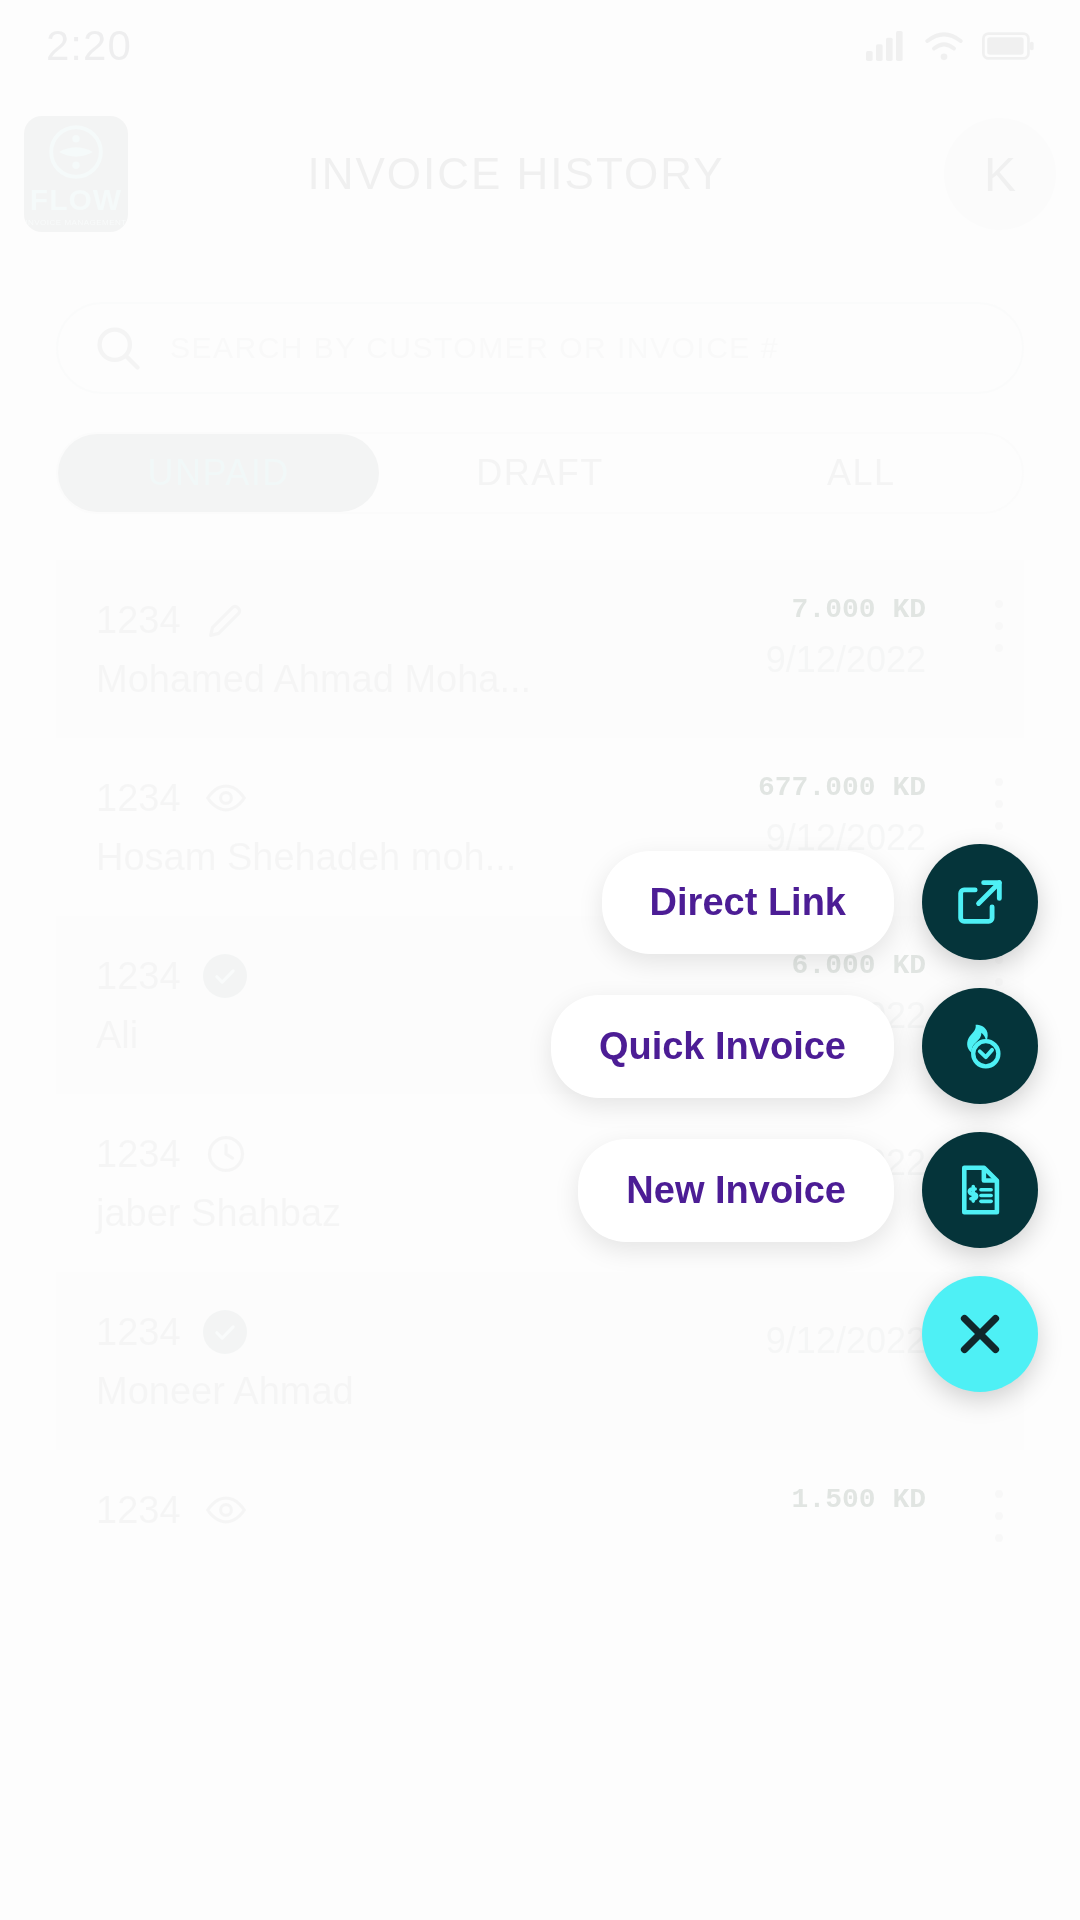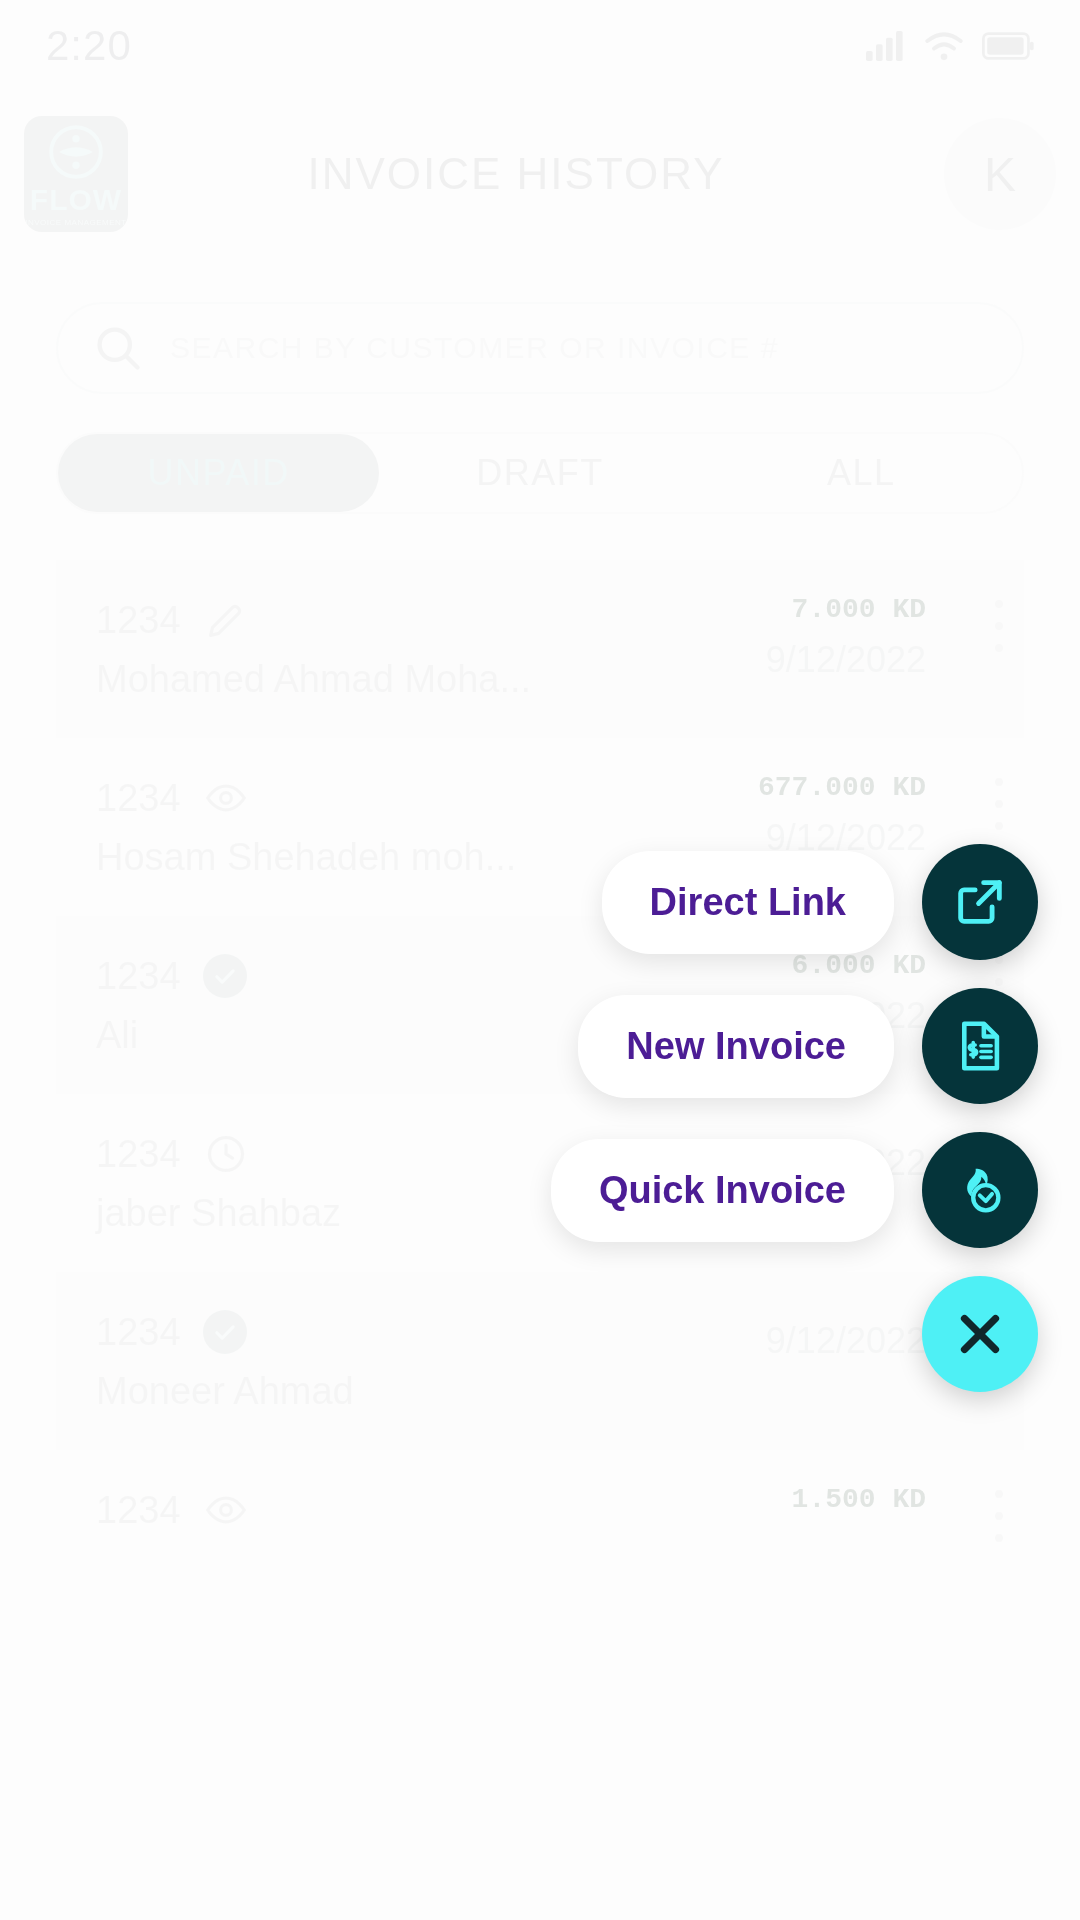--- a/index.html
+++ b/index.html
@@ -339,45 +339,45 @@
       <div class="fab">
         <svg width="58" height="58" viewBox="0 0 24 24">
           <path d="M13.5 4h6.5v6.5" stroke="#4ef0f5" stroke-width="2" fill="none" stroke-linecap="round" stroke-linejoin="round"></path>
           <path d="M20 4l-8.6 8.6" stroke="#4ef0f5" stroke-width="2" fill="none" stroke-linecap="round"></path>
           <path d="M17 14v4.6A1.4 1.4 0 0 1 15.6 20H5.4A1.4 1.4 0 0 1 4 18.6V8.4A1.4 1.4 0 0 1 5.4 7H10" stroke="#4ef0f5" stroke-width="2" fill="none" stroke-linecap="round" stroke-linejoin="round"></path>
         </svg>
       </div>
     </div>
 
     <div class="fab-item">
+      <div class="fab-label">Quick Invoice</div>
+      <div class="fab">
+        <svg width="58" height="58" viewBox="0 0 24 24">
+          <path d="M10.2 3.2c.4 2.6-1.9 3.6-2.9 5.5-1.3 2.4-.4 5.1 1.4 6.2-.4-2 .5-3.5 1.7-4.5 1.3-1.1 2.2-2.3 2.2-3.9 1.2 1 1.8 2.3 1.9 3.6.9-1.4.9-3.3.2-4.6-.9-1.6-2.6-2.3-4.5-2.3z" fill="#4ef0f5"></path>
+          <circle cx="14.4" cy="15.2" r="5.2" stroke="#4ef0f5" stroke-width="1.8" fill="#05343a"></circle>
+          <path d="M11.9 14.2l2.5 2.4 2.6-3" stroke="#4ef0f5" stroke-width="1.6" fill="none" stroke-linecap="round" stroke-linejoin="round"></path>
+        </svg>
+      </div>
+    </div>
+
+    <div class="fab-item">
       <div class="fab-label">New Invoice</div>
       <div class="fab">
         <svg width="58" height="58" viewBox="0 0 24 24">
           <path d="M5.5 2.8h8.2L19 8.1v13.1H5.5z" stroke="#4ef0f5" stroke-width="1.9" fill="none" stroke-linejoin="round"></path>
           <path d="M13.6 2.9v5.2H19" stroke="#4ef0f5" stroke-width="1.9" fill="none" stroke-linejoin="round"></path>
           <path d="M10 11.6H8.6a1 1 0 0 0 0 2h1a1 1 0 0 1 0 2H8.2M9.2 10.6v6" stroke="#4ef0f5" stroke-width="1.5" fill="none" stroke-linecap="round"></path>
           <line x1="12.4" y1="11.9" x2="16.6" y2="11.9" stroke="#4ef0f5" stroke-width="1.5" stroke-linecap="round"></line>
           <line x1="12.4" y1="14.3" x2="16.6" y2="14.3" stroke="#4ef0f5" stroke-width="1.5" stroke-linecap="round"></line>
           <line x1="12.4" y1="16.7" x2="16.6" y2="16.7" stroke="#4ef0f5" stroke-width="1.5" stroke-linecap="round"></line>
         </svg>
       </div>
     </div>
 
     <div class="fab-item">
-      <div class="fab-label">Quick Invoice</div>
-      <div class="fab">
-        <svg width="58" height="58" viewBox="0 0 24 24">
-          <path d="M10.2 3.2c.4 2.6-1.9 3.6-2.9 5.5-1.3 2.4-.4 5.1 1.4 6.2-.4-2 .5-3.5 1.7-4.5 1.3-1.1 2.2-2.3 2.2-3.9 1.2 1 1.8 2.3 1.9 3.6.9-1.4.9-3.3.2-4.6-.9-1.6-2.6-2.3-4.5-2.3z" fill="#4ef0f5"></path>
-          <circle cx="14.4" cy="15.2" r="5.2" stroke="#4ef0f5" stroke-width="1.8" fill="#05343a"></circle>
-          <path d="M11.9 14.2l2.5 2.4 2.6-3" stroke="#4ef0f5" stroke-width="1.6" fill="none" stroke-linecap="round" stroke-linejoin="round"></path>
-        </svg>
-      </div>
-    </div>
-
-    <div class="fab-item">
       <div class="fab-close">
         <svg width="62" height="62" viewBox="0 0 24 24">
           <line x1="6" y1="6" x2="18" y2="18" stroke="#10272b" stroke-width="2.8" stroke-linecap="round"></line>
           <line x1="18" y1="6" x2="6" y2="18" stroke="#10272b" stroke-width="2.8" stroke-linecap="round"></line>
         </svg>
       </div>
     </div>
 
   </div>
 </div>

